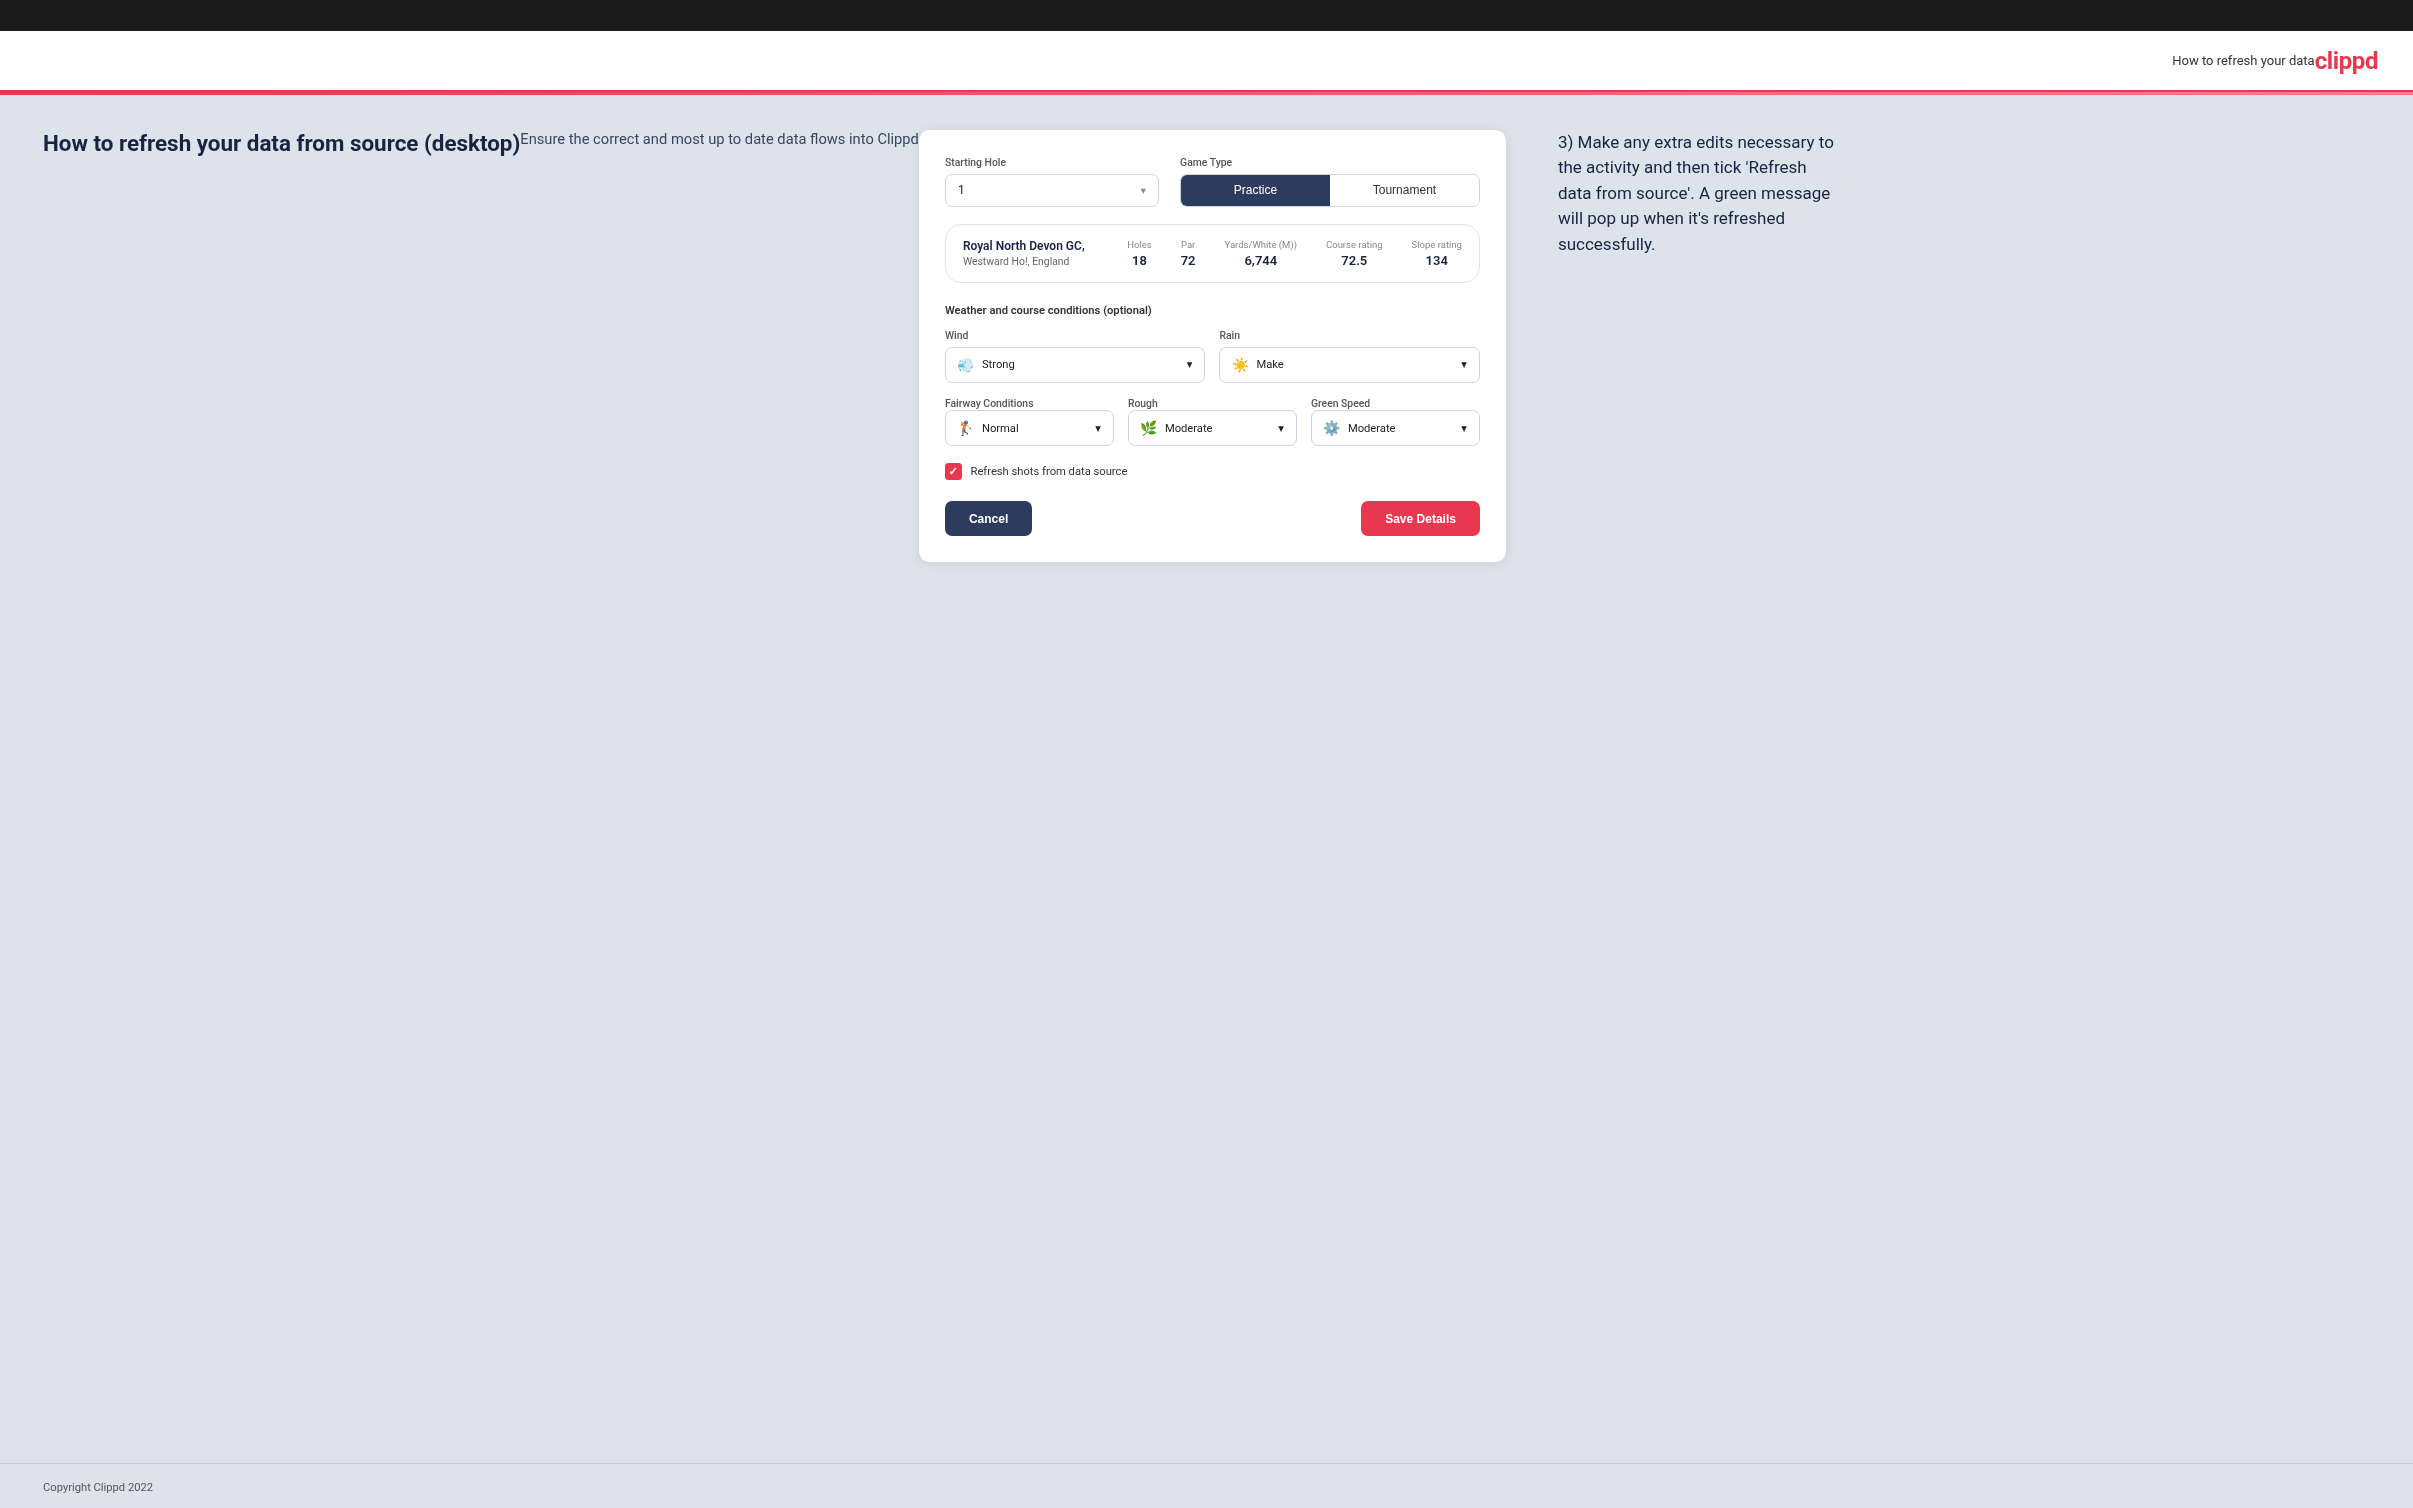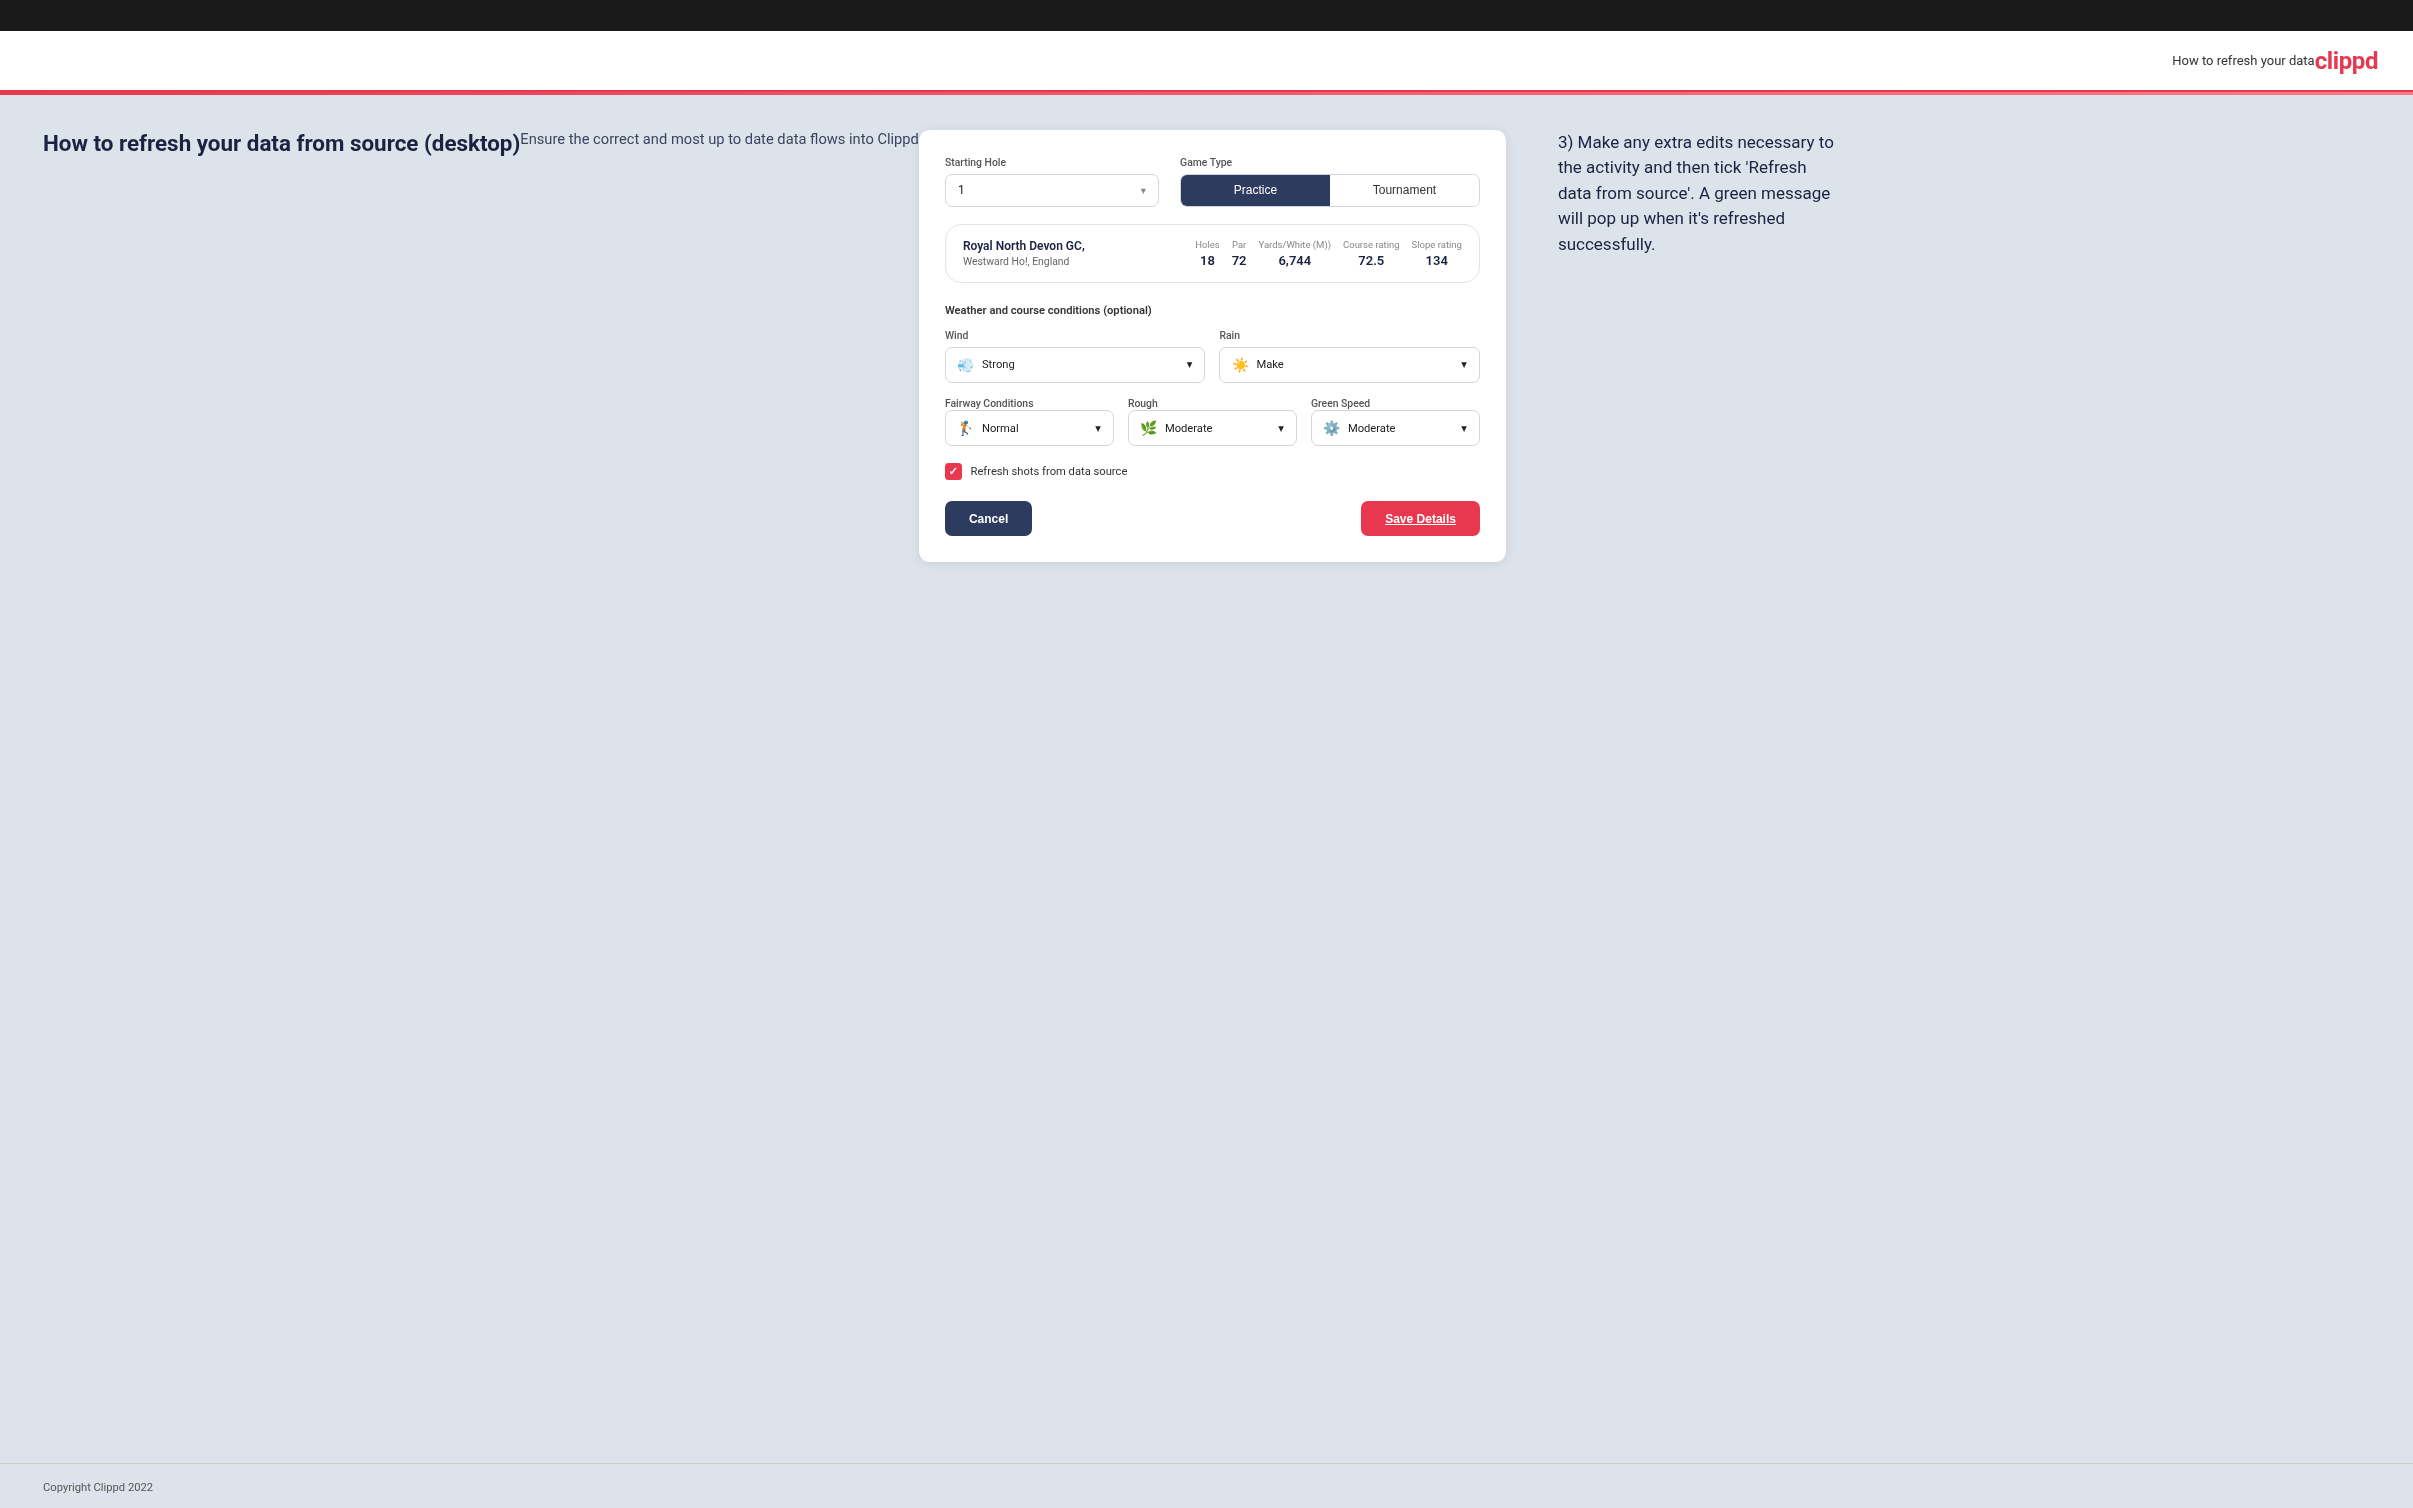--- a/index.html
+++ b/index.html
@@ -139,21 +139,21 @@
       font-weight: 600;
       color: #1a2340;
     }
     .course-location {
       font-size: 10.4px;
       color: #666;
       margin-top: 1.7px;
     }
     .course-stats {
       display: flex;
-      gap: 12px;
+      gap: 29px;
     }
     .stat-item {
       text-align: center;
     }
     .stat-label {
       font-size: 9.5px;
       color: #888;
       display: block;
       margin-bottom: 1.7px;
     }
@@ -251,21 +251,20 @@
     }
     .btn-save {
       background: #e8384f;
       color: #fff;
       border: none;
       border-radius: 7px;
       padding: 10.4px 24px;
       font-size: 12px;
       font-weight: 600;
       cursor: pointer;
-      text-decoration: underline;
     }
     .side-text {
       max-width: 276px;
     }
     .side-text-content {
       font-size: 17px;
       line-height: 1.5;
       color: #1a2340;
       font-weight: 400;
     }

